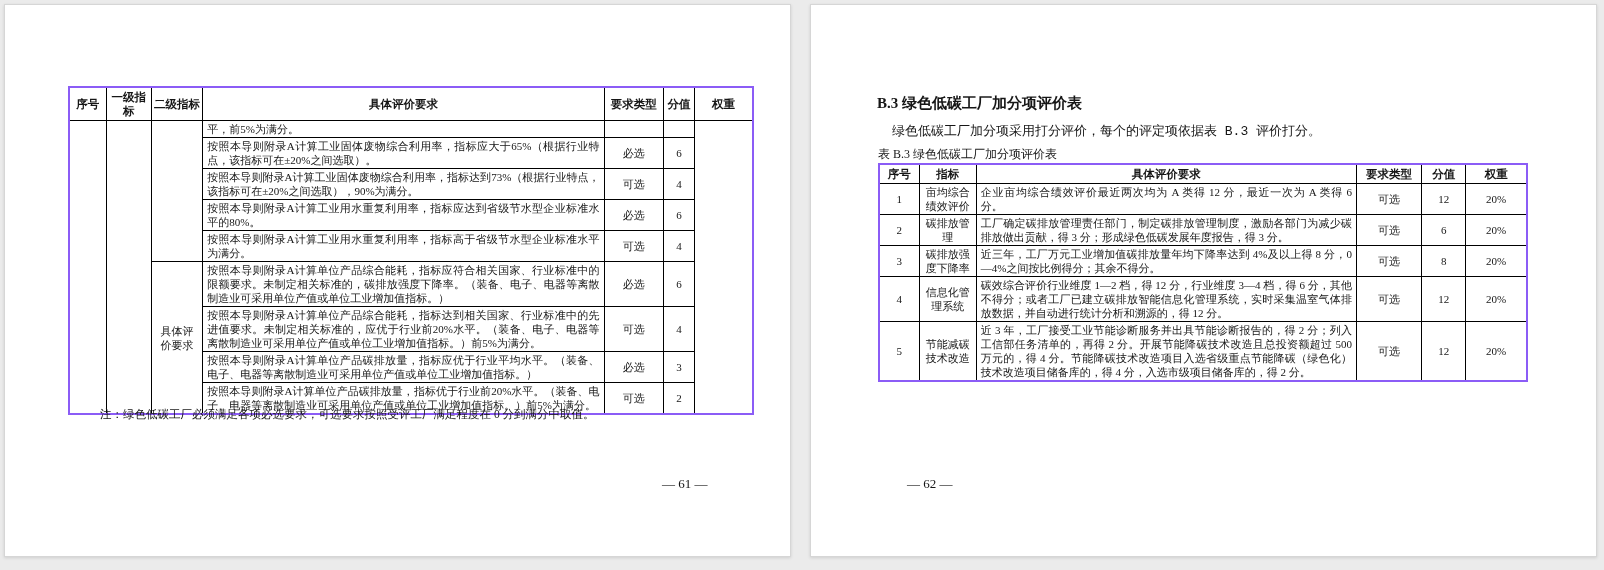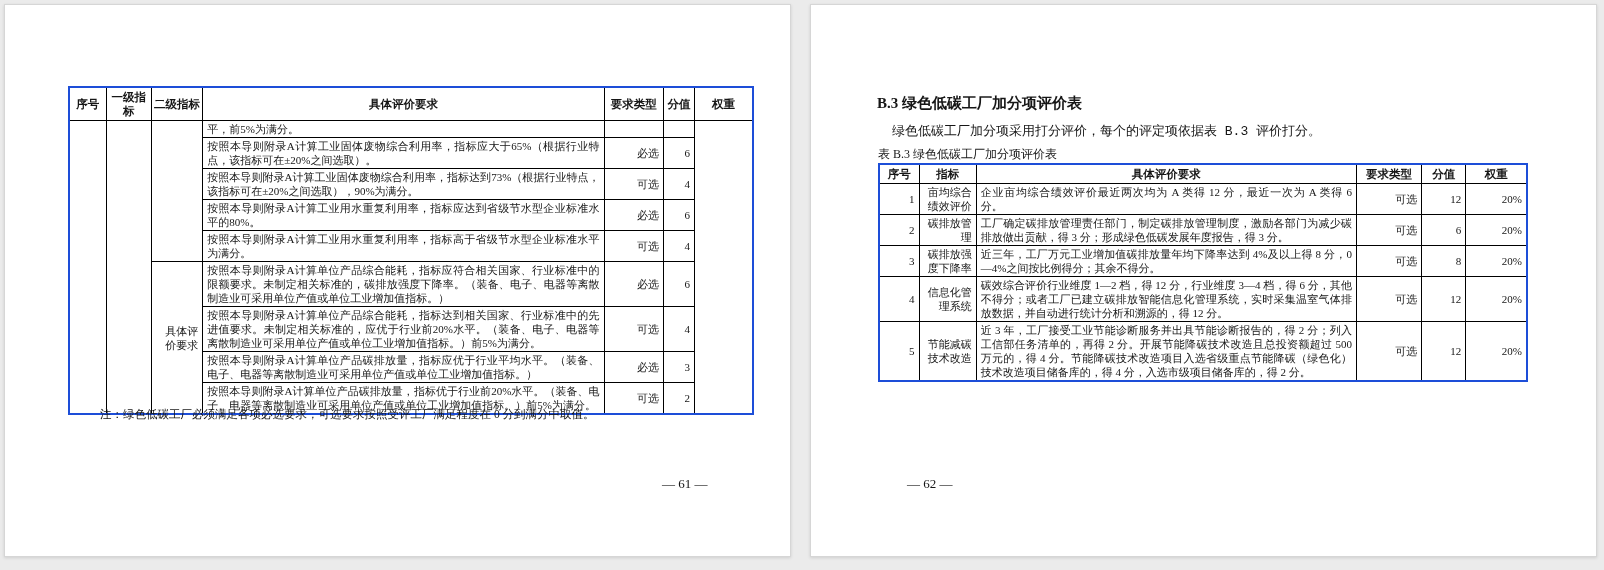--- a/index.html
+++ b/index.html
@@ -22,25 +22,25 @@
     position:absolute;
     font-size:11px;line-height:14px;
   }
   table.doc td,table.doc th{
     border:1px solid #000;
     padding:1px 4px;
     vertical-align:middle;
     word-break:break-all;
     overflow:hidden;
   }
-  table.doc{border:2px solid #1d4ed8;}
+  table.doc{border:2px solid #8b5cf6;}
   table.doc th{
     font-weight:bold;text-align:center;font-size:11.5px;padding:2px 1px;
   }
-  td.c{text-align:right;}
+  td.c{text-align:center;}
   td.req{text-align:justify;margin-left:12px;}
 
   #left-table{left:63px;top:81px;width:686px;}
   #right-table{left:67px;top:158px;width:650px;}
 
   .note{position:absolute;left:95px;top:402px;font-size:11.5px;text-align:center;}
   .pagenum{position:absolute;top:471px;font-size:13px;}
   #page-61 .pagenum{left:657px;}
   #page-62 .pagenum{left:96px;}
 

